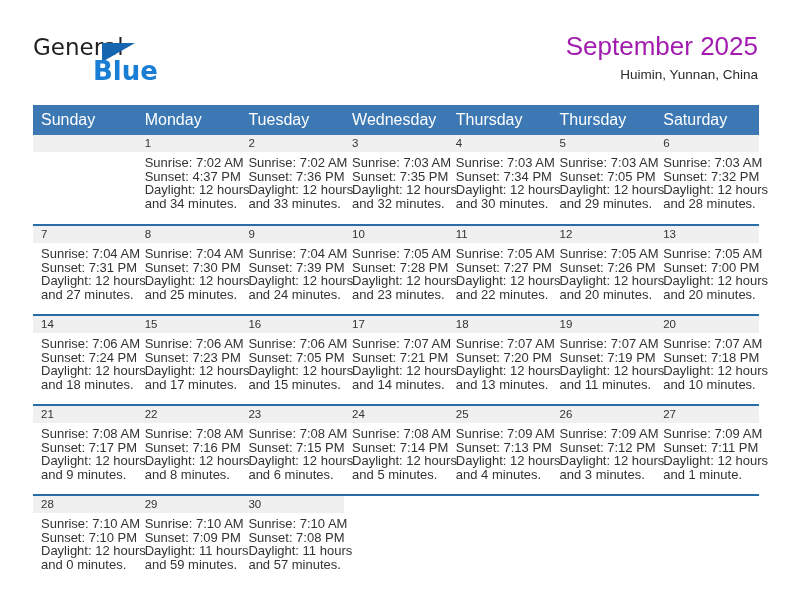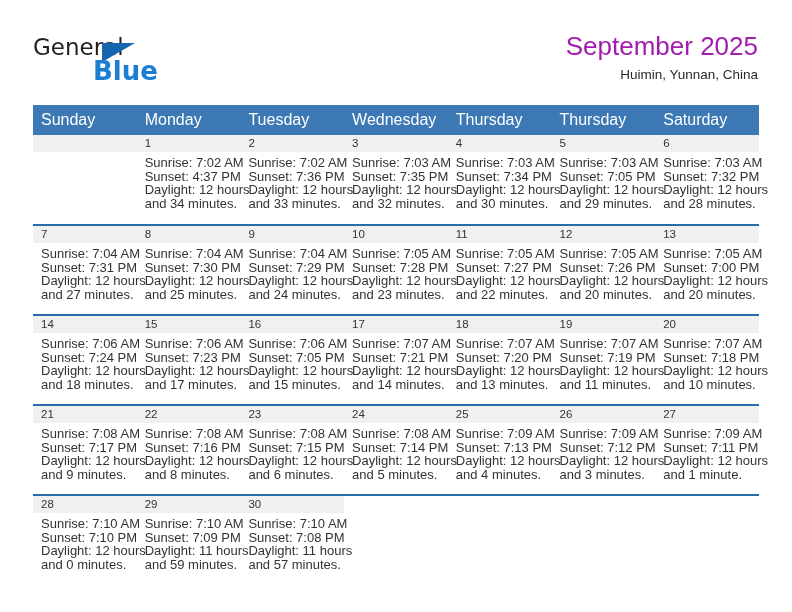--- a/index.html
+++ b/index.html
@@ -277,21 +277,21 @@
               <div>Sunrise: 7:04 AM</div>
               <div>Sunset: 7:30 PM</div>
               <div>Daylight: 12 hours</div>
               <div>and 25 minutes.</div>
             </div>
           </td>
           <td class="">
             <div class="daynum">9</div>
             <div class="cellbody">
               <div>Sunrise: 7:04 AM</div>
-              <div>Sunset: 7:29 PM</div>
+              <div>Sunset: 7:39 PM</div>
               <div>Daylight: 12 hours</div>
               <div>and 24 minutes.</div>
             </div>
           </td>
           <td class="">
             <div class="daynum">10</div>
             <div class="cellbody">
               <div>Sunrise: 7:05 AM</div>
               <div>Sunset: 7:28 PM</div>
               <div>Daylight: 12 hours</div>

